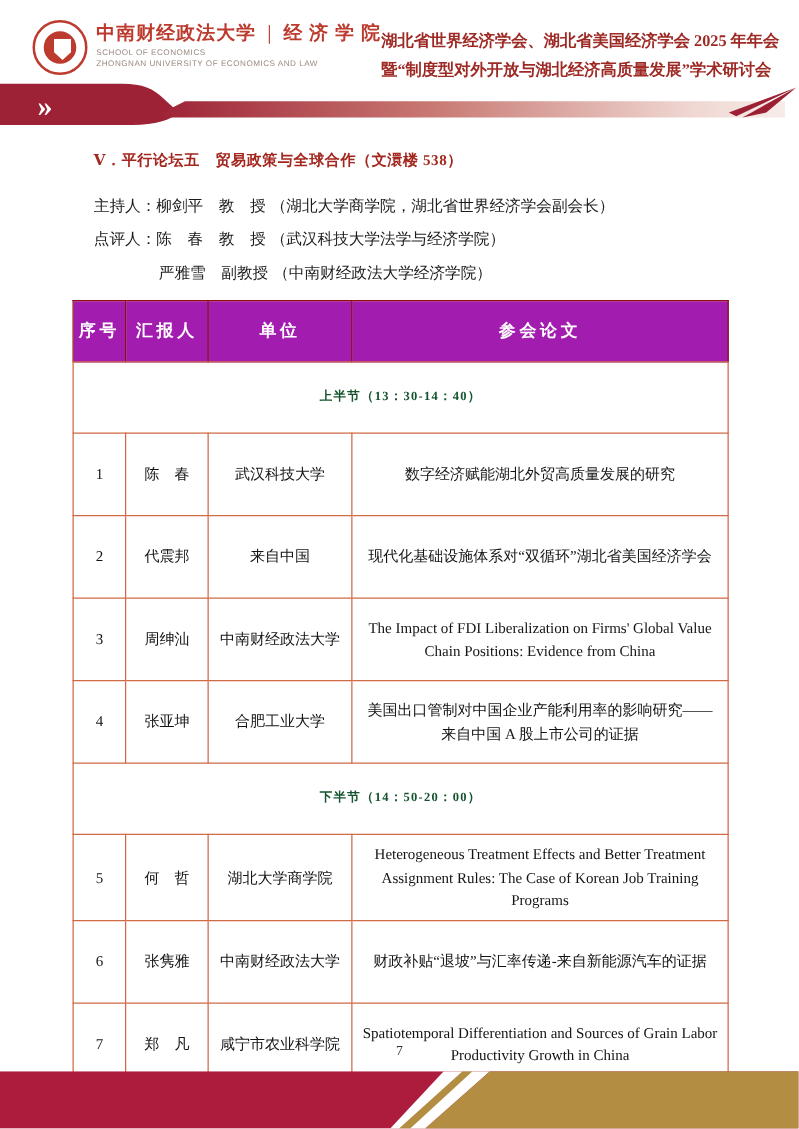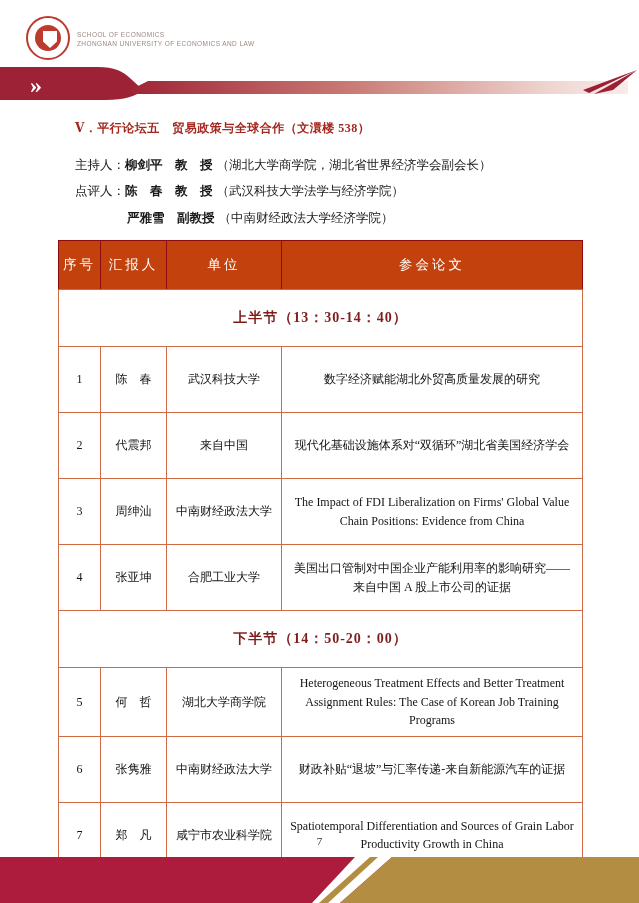--- a/index.html
+++ b/index.html
@@ -18,55 +18,60 @@
   .logo-cn { color:#bc3a2e; font-weight:bold; font-size:15px; letter-spacing:1px; white-space:nowrap; }
   .logo-cn .divider { margin:0 3px; font-weight:normal; }
   .logo-en { color:#9c8880; font-size:6.5px; letter-spacing:.4px; margin-top:3px; line-height:1.35; font-family:"Liberation Sans",sans-serif; }
   .conf-title { text-align:left; color:#9e2a25; font-weight:bold; font-size:13px; line-height:1.75; white-space:nowrap; padding-top:6px; }
   
   .band { position:absolute; left:0; top:63px; width:639px; height:46px; }
   
   .session-title { position:absolute; left:75px; top:120px; color:#a3271e; font-weight:bold; font-size:12px; letter-spacing:.5px; }
   .people { position:absolute; left:75px; top:152px; font-size:12.5px; color:#1a1a1a; line-height:2.1; }
   .people .row { white-space:nowrap; }
-  .people .name { font-weight:bold; margin-right:4px;margin-top:20px; }
+  .people .name { font-weight:normal; margin-right:4px;margin-top:20px; }
   .people .indent { display:inline-block; width:52px; }
   
   table.program { position:absolute; left:58px; top:240px; width:524px; border-collapse:collapse; table-layout:fixed; }
   .program col.c-no { width:42px; } .program col.c-pres { width:66px; }
   .program col.c-aff { width:115px; } .program col.c-paper { width:301px; }
   .program th, .program td { border:1px solid #cf6a45; text-align:center; vertical-align:middle; }
   .program th {
-    background:#c2410c; color:#ffffff; font-size:13.5px; font-weight:normal;
+    background:#a21caf; color:#ffffff; font-size:13.5px; font-weight:bold;
     letter-spacing:3px; height:46px; border-color:#8e0c10; border-bottom-color:#cf6a45;
   }
-  .program td.section { height:44px; font-weight:bold; font-size:14px; color:#7f1d1d; letter-spacing:1px; }
+  .program td.section { height:44px; font-weight:bold; font-size:10px; color:#14532d; letter-spacing:1px; }
   .program td { font-size:12px; color:#141414; height:53px; padding:6px 8px; line-height:1.55; }
   .program td.paper-en { font-size:12px; }
   
   .page-number { position:absolute; left:0; right:0; top:835px; text-align:center; font-size:11px; color:#333; }
   .footer-band { position:absolute; left:0; bottom:0; width:639px; height:46px; }
 </style>
 </head>
 <body>
 
 <div class="page">
 
   <div class="header">
     <div class="logo-block">
       <div class="seal">
         <div class="seal-inner"></div>
         <div class="seal-shield"></div>
       </div>
       <div class="logo-text">
+        <div class="logo-cn"><span>中南财经政法大学</span><span class="divider">｜</span><span>经 济 学 院</span></div>
         <div class="logo-en">
           <div>SCHOOL OF ECONOMICS</div>
           <div>ZHONGNAN UNIVERSITY OF ECONOMICS AND LAW</div>
         </div>
       </div>
+    </div>
+    <div class="conf-title">
+      <div>湖北省世界经济学会、湖北省美国经济学会 2025 年年会</div>
+      <div>暨“制度型对外开放与湖北经济高质量发展”学术研讨会</div>
     </div>
   </div>
 
   <svg class="band" viewBox="0 0 639 46" xmlns="http://www.w3.org/2000/svg">
     <defs>
       <linearGradient id="stripeGrad" x1="0" y1="0" x2="1" y2="0">
         <stop offset="0" stop-color="#9c2033"></stop>
         <stop offset="0.45" stop-color="#c97a74"></stop>
         <stop offset="0.85" stop-color="#efd6d1"></stop>
         <stop offset="1" stop-color="#f7ecea"></stop>

